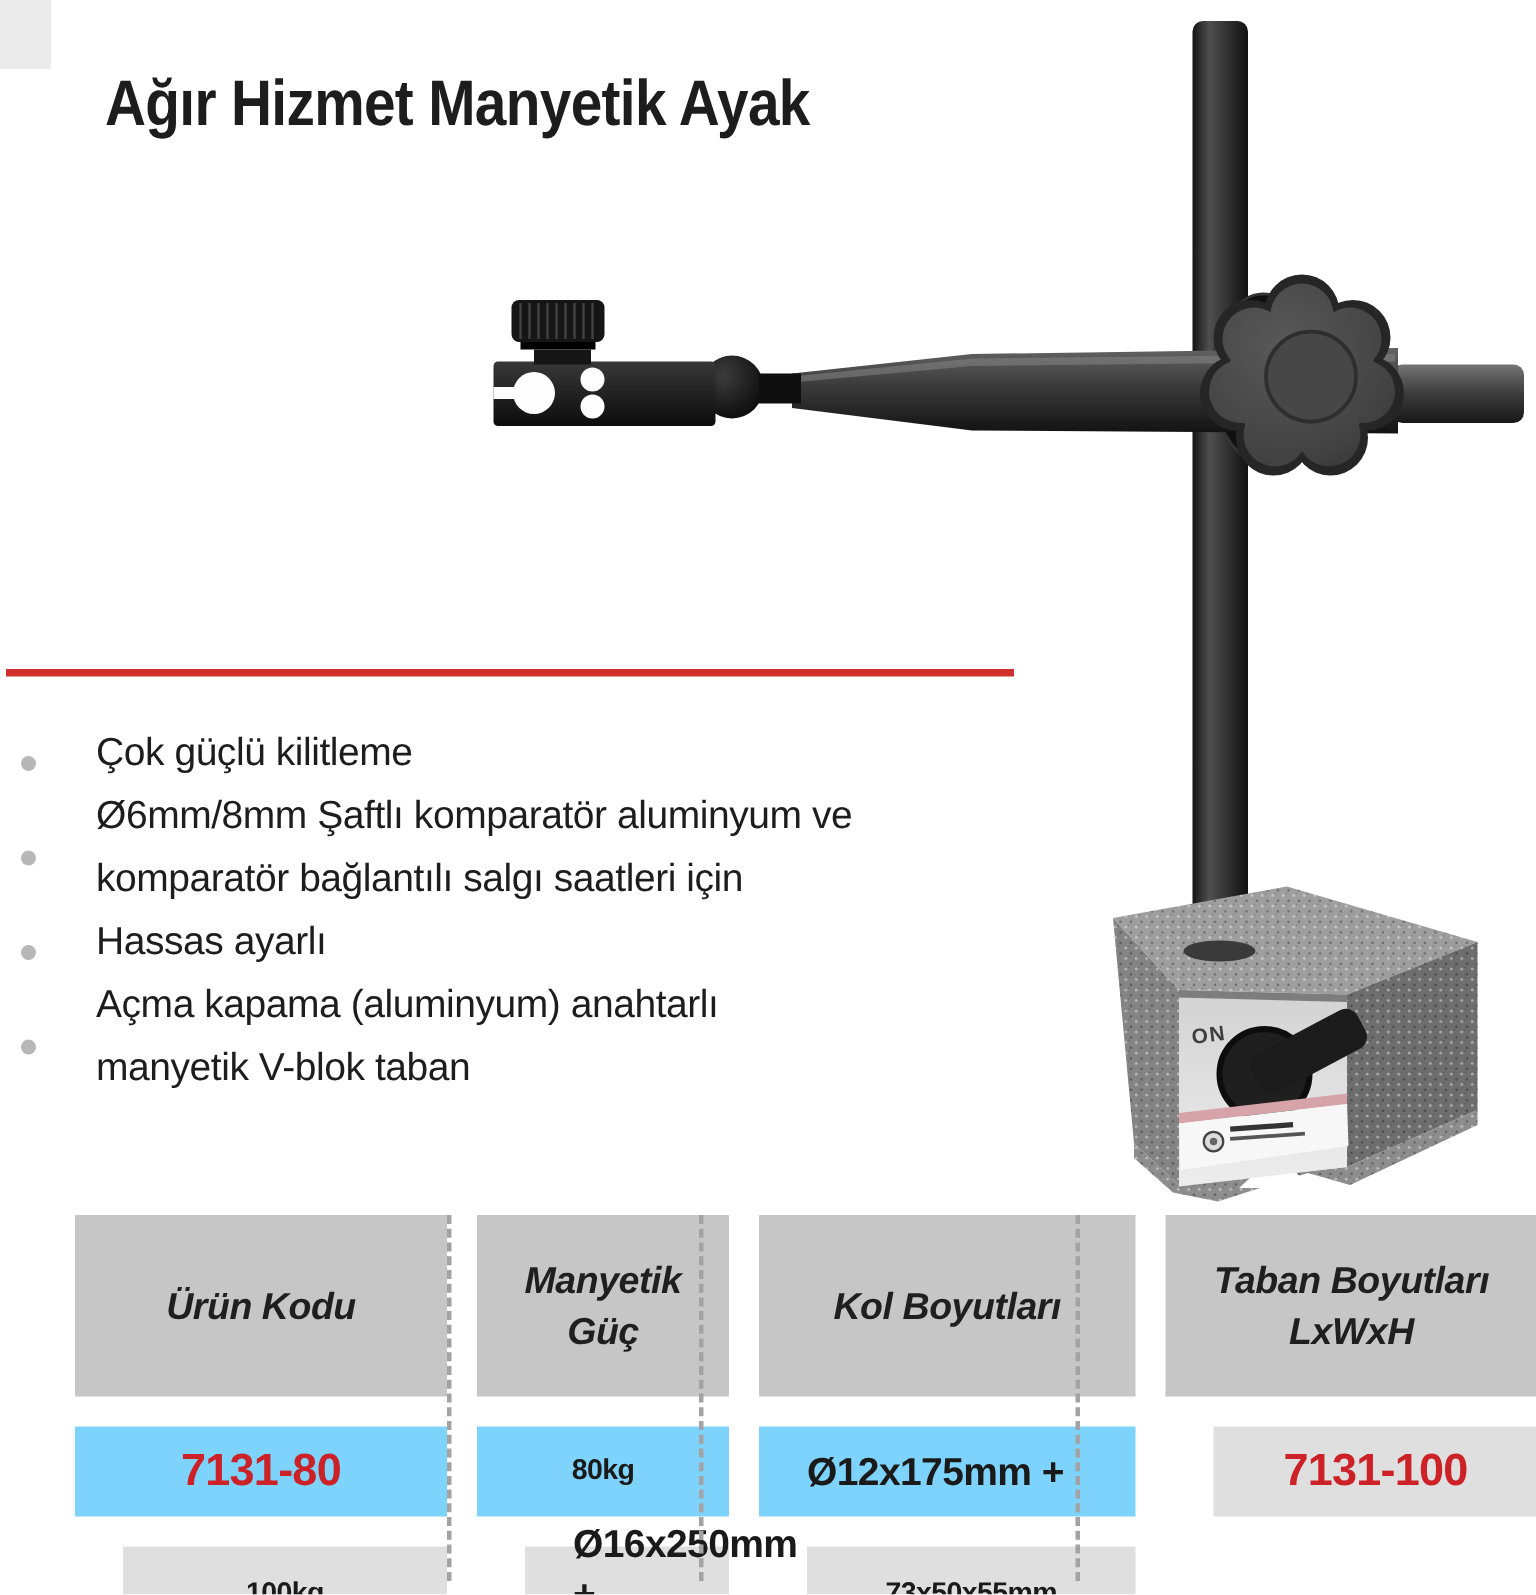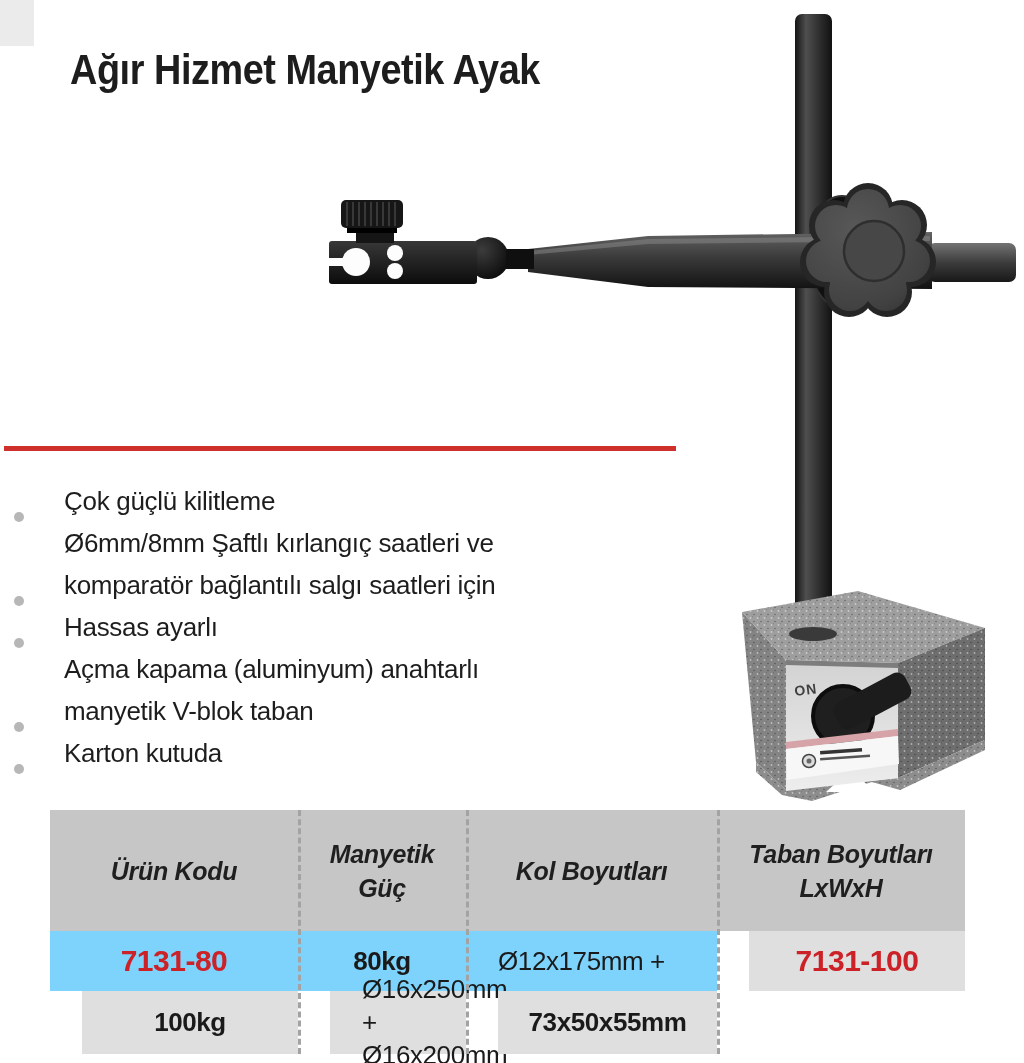--- a/index.html
+++ b/index.html
@@ -9,41 +9,42 @@
   }
   .corner-block{position:absolute;left:0;top:0;width:34px;height:46px;background:#ebebeb;}
   .title{
     position:absolute;left:70px;top:16px;font-size:43px;font-weight:bold;
     letter-spacing:-0.5px;white-space:nowrap;color:#1d1d1d;
     transform:scaleX(0.88);transform-origin:left top;
   }
   .device-svg{position:absolute;left:0;top:0;width:1024px;height:820px;}
   .red-divider{position:absolute;left:4px;top:446px;width:672px;height:5px;background:#d0302b;}
   .features{position:absolute;left:14px;top:480px;width:680px;}
-  .feature{display:flex;align-items:flex-end;}
+  .feature{display:flex;align-items:center;}
   .bullet-dot{
     flex:0 0 10px;width:10px;height:10px;border-radius:50%;
     background:#b7b7b7;margin-top:16px;
   }
   .feature-text{margin-left:40px;font-size:26px;line-height:42px;letter-spacing:-0.3px;color:#1d1d1d;}
   .spec-table{position:absolute;left:50px;top:810px;width:915px;height:244px;}
   .tgrid{
     display:grid;width:915px;height:244px;
     grid-template-columns:248px 168px 251px 248px;
     grid-template-rows:121px 60px 63px;
+    gap:20px;
   }
   .cell{display:flex;flex-direction:column;align-items:center;justify-content:center;text-align:center;}
   .hcell{background:#c6c6c6;font-size:25px;font-weight:bold;font-style:italic;
          line-height:34px;letter-spacing:-0.3px;color:#1f1f1f;}
   .r1{background:#7dd3fc;}
   .r2{background:#dfdfdf;margin-left:32px;}
   .code{font-size:30px;font-weight:bold;color:#cc2127;letter-spacing:-0.5px;}
-  .val{font-size:26px;font-weight:bold;color:#1a1a1a;letter-spacing:-0.4px;}
+  .val{font-size:19px;font-weight:bold;color:#1a1a1a;letter-spacing:-0.4px;}
   .arm-cell{align-items:flex-start;text-align:left;padding-left:32px;box-sizing:border-box;}
-  .arm-line{font-size:26px;font-weight:normal;line-height:33px;color:#1a1a1a;letter-spacing:-0.4px;}
+  .arm-line{font-size:26px;font-weight:bold;line-height:33px;color:#1a1a1a;letter-spacing:-0.4px;}
   .col-divider{
     position:absolute;top:0;height:244px;width:0;
     border-left:3px dashed #a3a3a3;
   }
 </style>
 </head>
 <body>
 
 <div class="page">
 
@@ -194,42 +195,36 @@
   <div class="features">
     <div class="feature">
       <span class="bullet-dot"></span>
       <div class="feature-text">
           <div>Çok güçlü kilitleme</div>
         </div>
     </div>
     <div class="feature">
       <span class="bullet-dot"></span>
       <div class="feature-text">
-        <div>Ø6mm/8mm Şaftlı kırlangıç saatleri ve</div>
+        <div>Ø6mm/8mm Şaftlı komparatör aluminyum ve</div>
         <div>komparatör bağlantılı salgı saatleri için</div>
       </div>
     </div>
     <div class="feature">
       <span class="bullet-dot"></span>
       <div class="feature-text">
           <div>Hassas ayarlı</div>
         </div>
     </div>
     <div class="feature">
       <span class="bullet-dot"></span>
       <div class="feature-text">
         <div>Açma kapama (aluminyum) anahtarlı</div>
         <div>manyetik V-blok taban</div>
       </div>
-    </div>
-    <div class="feature">
-      <span class="bullet-dot"></span>
-      <div class="feature-text">
-          <div>Karton kutuda</div>
-        </div>
     </div>
   </div>
 
   <div class="spec-table">
     <div class="tgrid">
       <div class="cell hcell">
         <div>Ürün Kodu</div>
       </div>
       <div class="cell hcell">
         <div>Manyetik</div>

